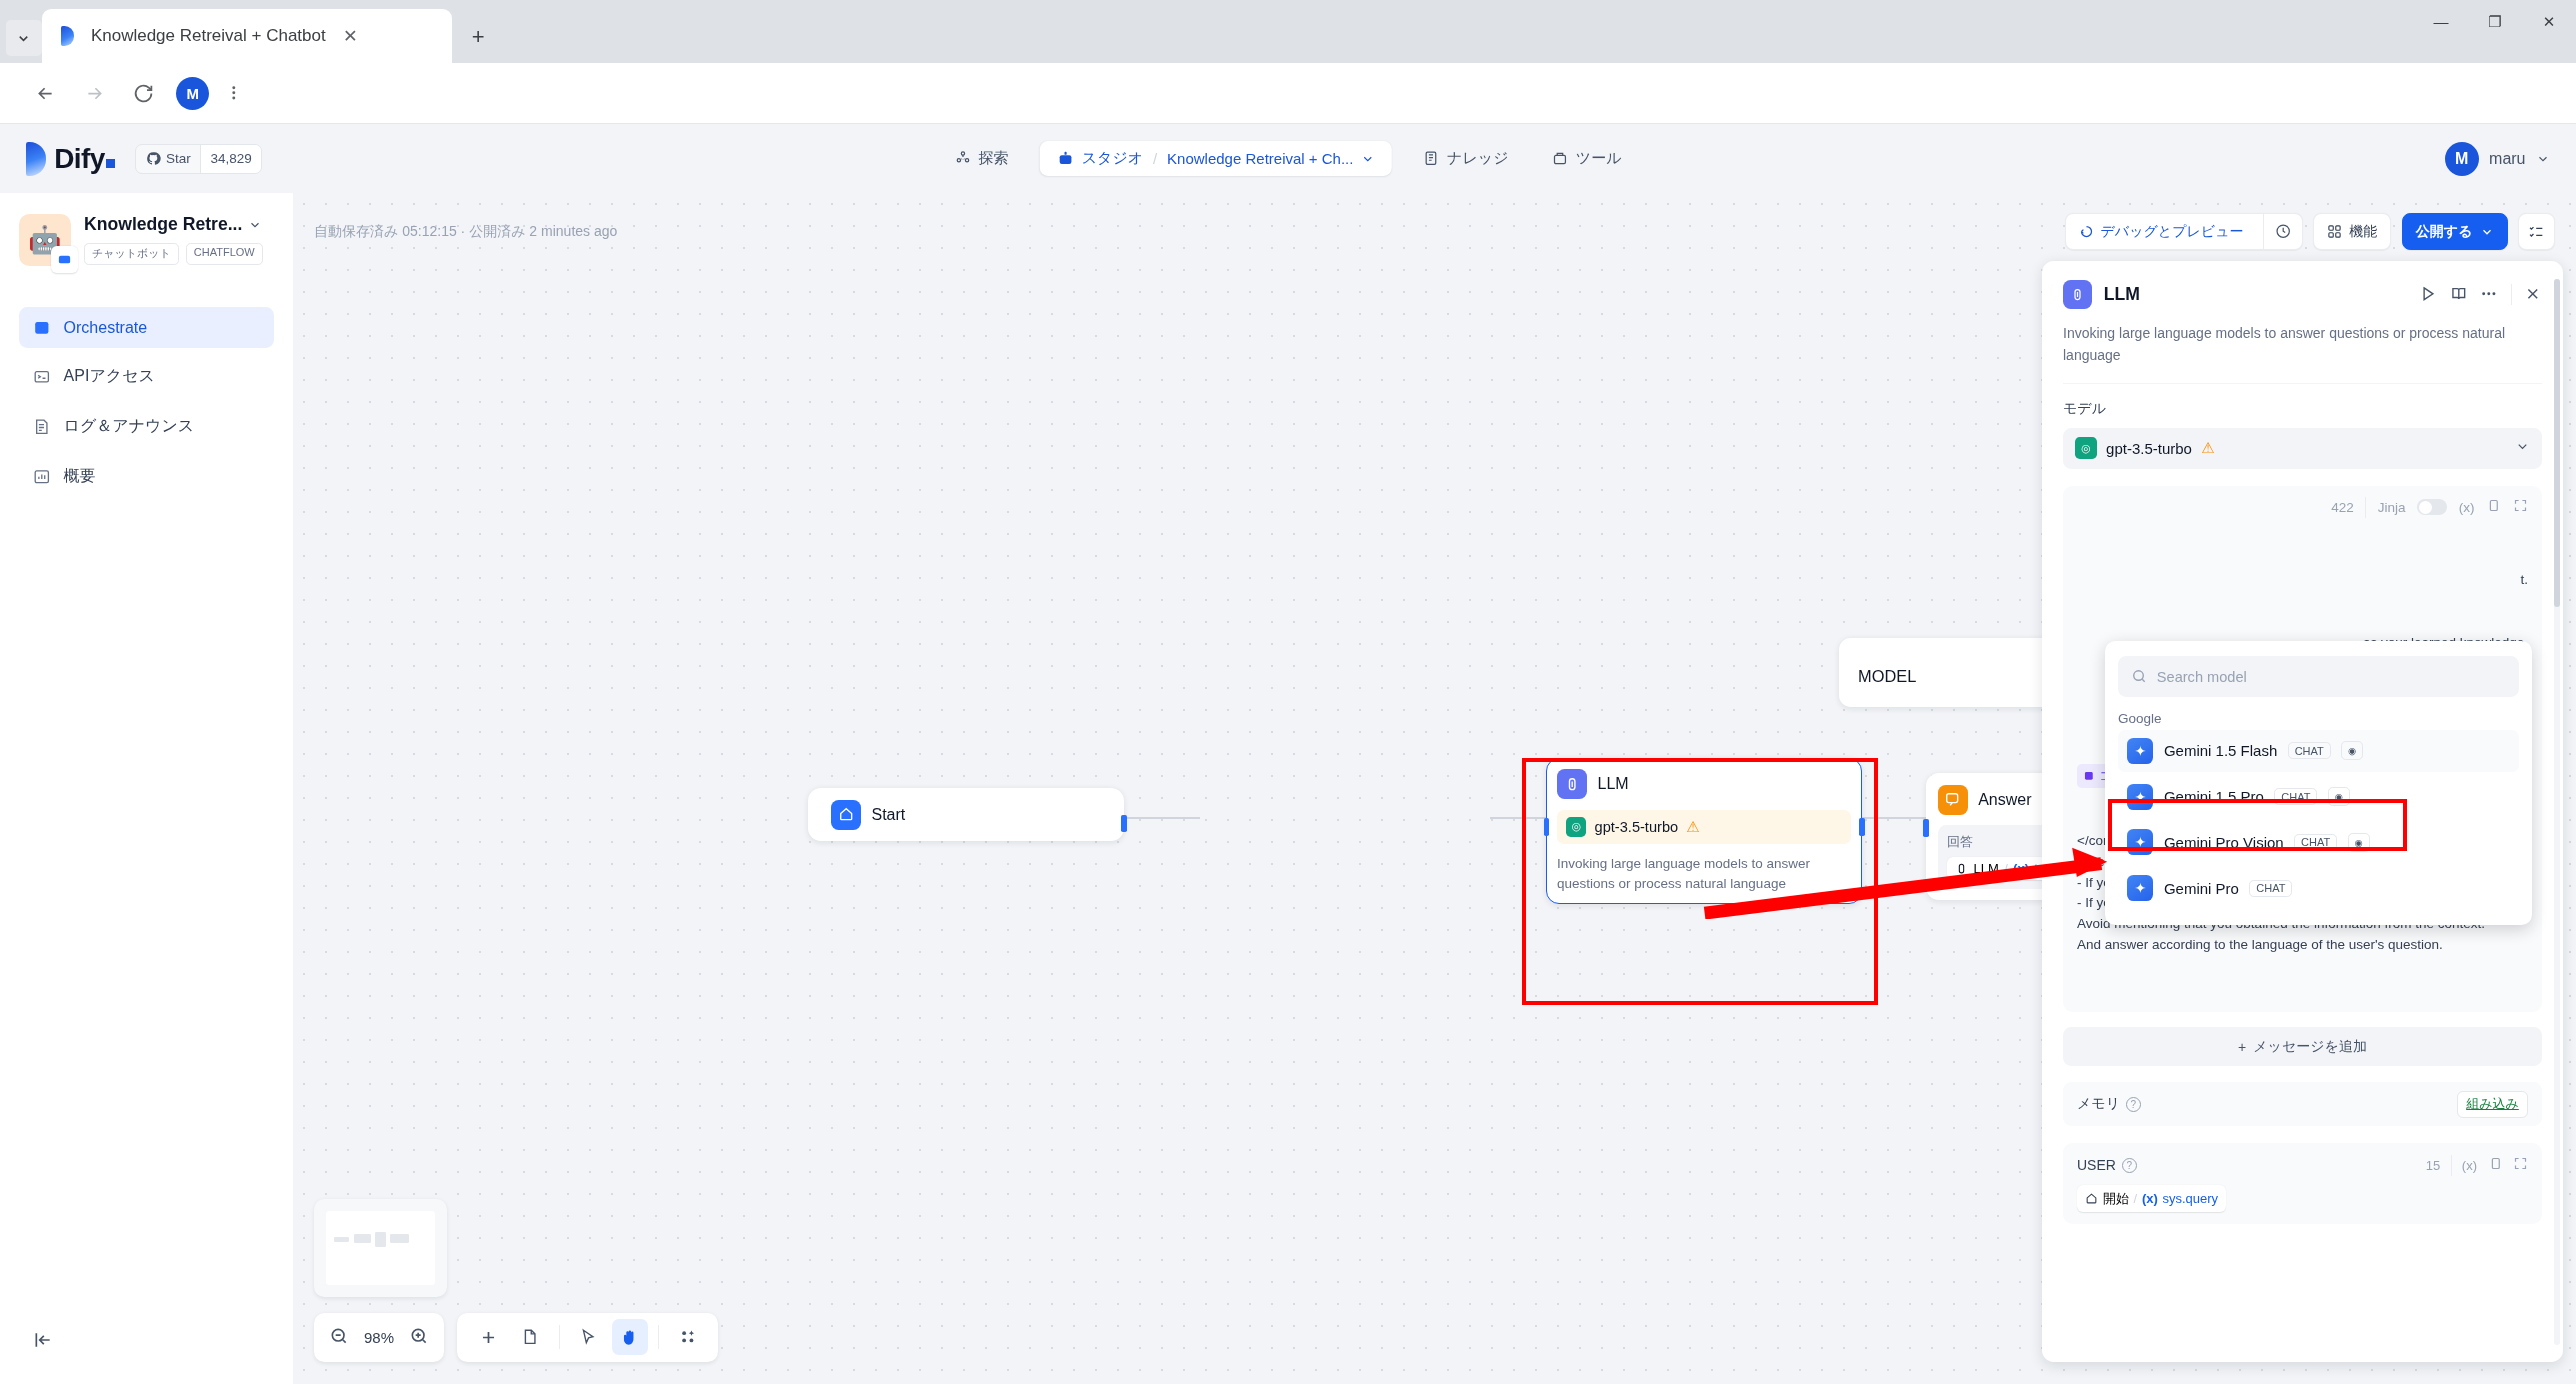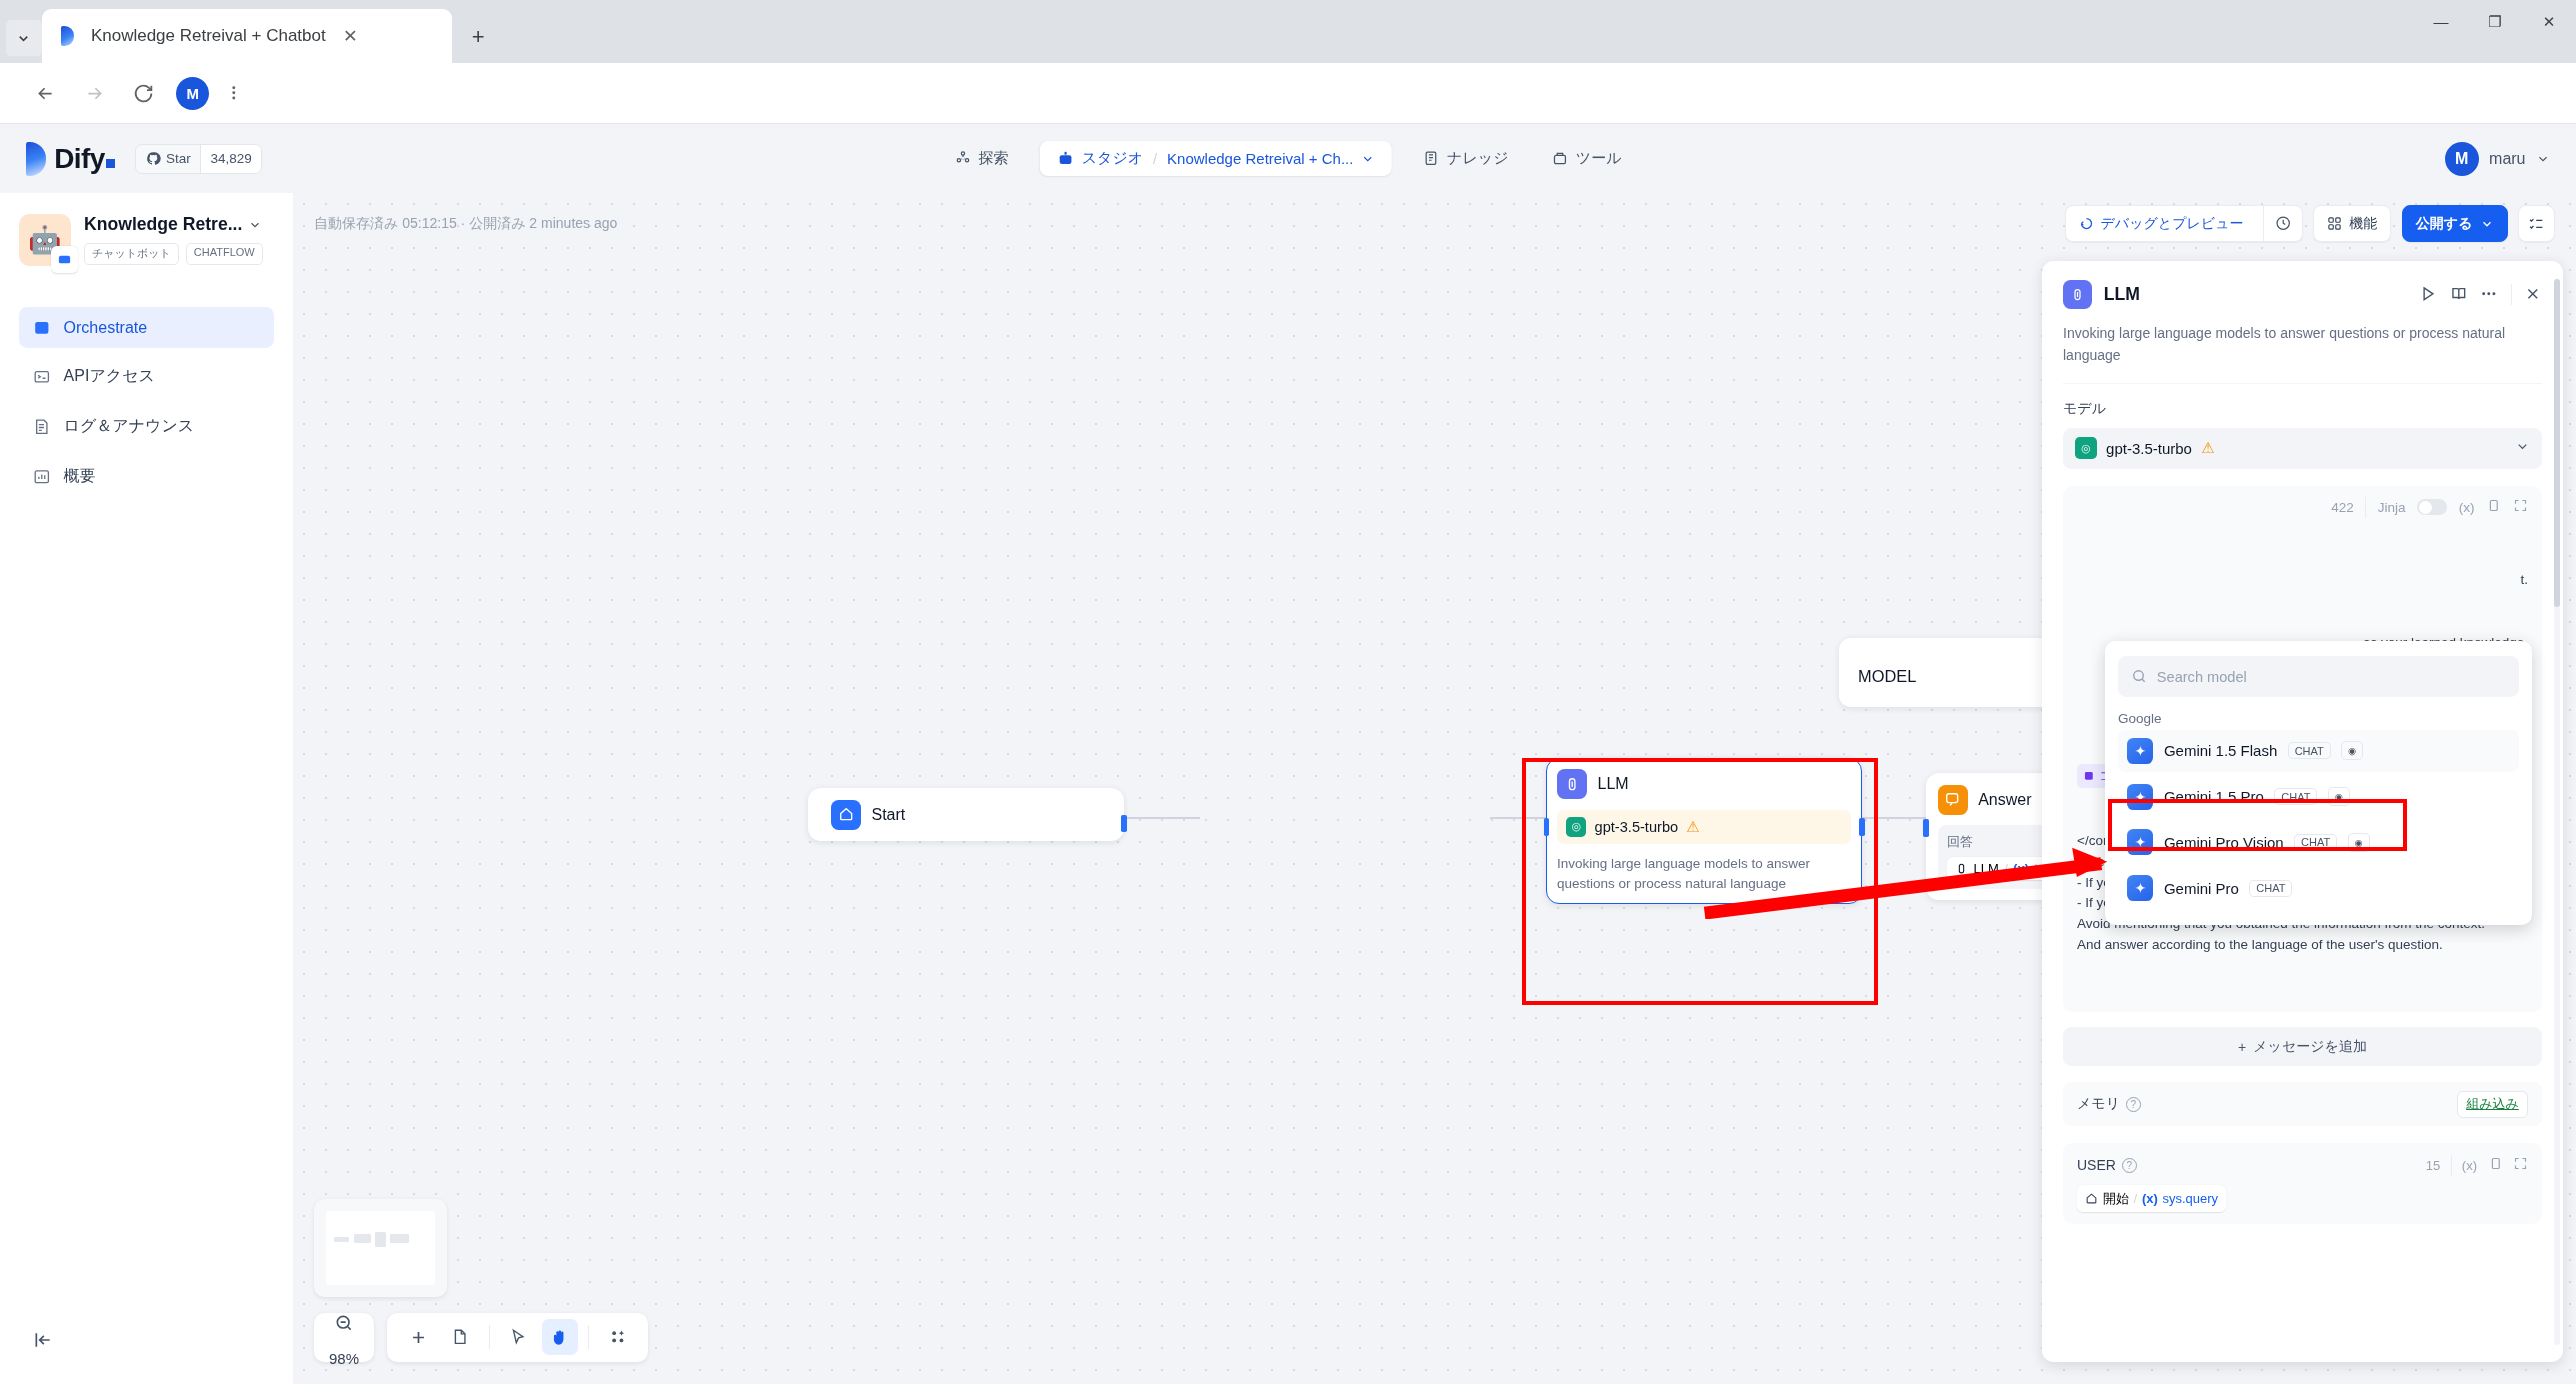--- a/index.html
+++ b/index.html
@@ -271,21 +271,21 @@
   .canvas {
     flex: 1;
     position: relative;
     background-color: #f2f4f7;
     background-image: radial-gradient(circle, #d7dae0 0.9px, transparent 0.9px);
     background-size: 22px 22px;
     overflow: hidden;
   }
   .canvas-topbar {
     position: absolute;
-    top: 0; left: 0; right: 0;
+    top: 8px; left: 0; right: 0;
     height: 61px;
     display: flex; align-items: center;
     padding: 0 21px;
     z-index: 20;
   }
   .autosave-text { font-size: 14px; color: #98a2b3; }
   .canvas-topbar-right { margin-left: auto; display: flex; align-items: center; gap: 10.5px; }
   .tb-btn {
     background: #fff;
     border: 0.6px solid #eaecf0;
@@ -413,21 +413,20 @@
     z-index: 30;
   }
   .zoom-group {
     background: #fff;
     border-radius: 10.5px;
     height: 49px;
     display: flex; align-items: center;
     padding: 0 15px; gap: 15px;
     box-shadow: 0 1.2px 4.7px rgba(16,24,40,.08);
     color: #475467;
-    flex-direction: column;
   }
   .zoom-pct { font-size: 15px; color: #344054; }
   .tool-group {
     background: #fff;
     border-radius: 10.5px;
     height: 49px;
     display: flex; align-items: center;
     padding: 0 13px; gap: 5.9px;
     box-shadow: 0 1.2px 4.7px rgba(16,24,40,.08);
     color: #475467;

